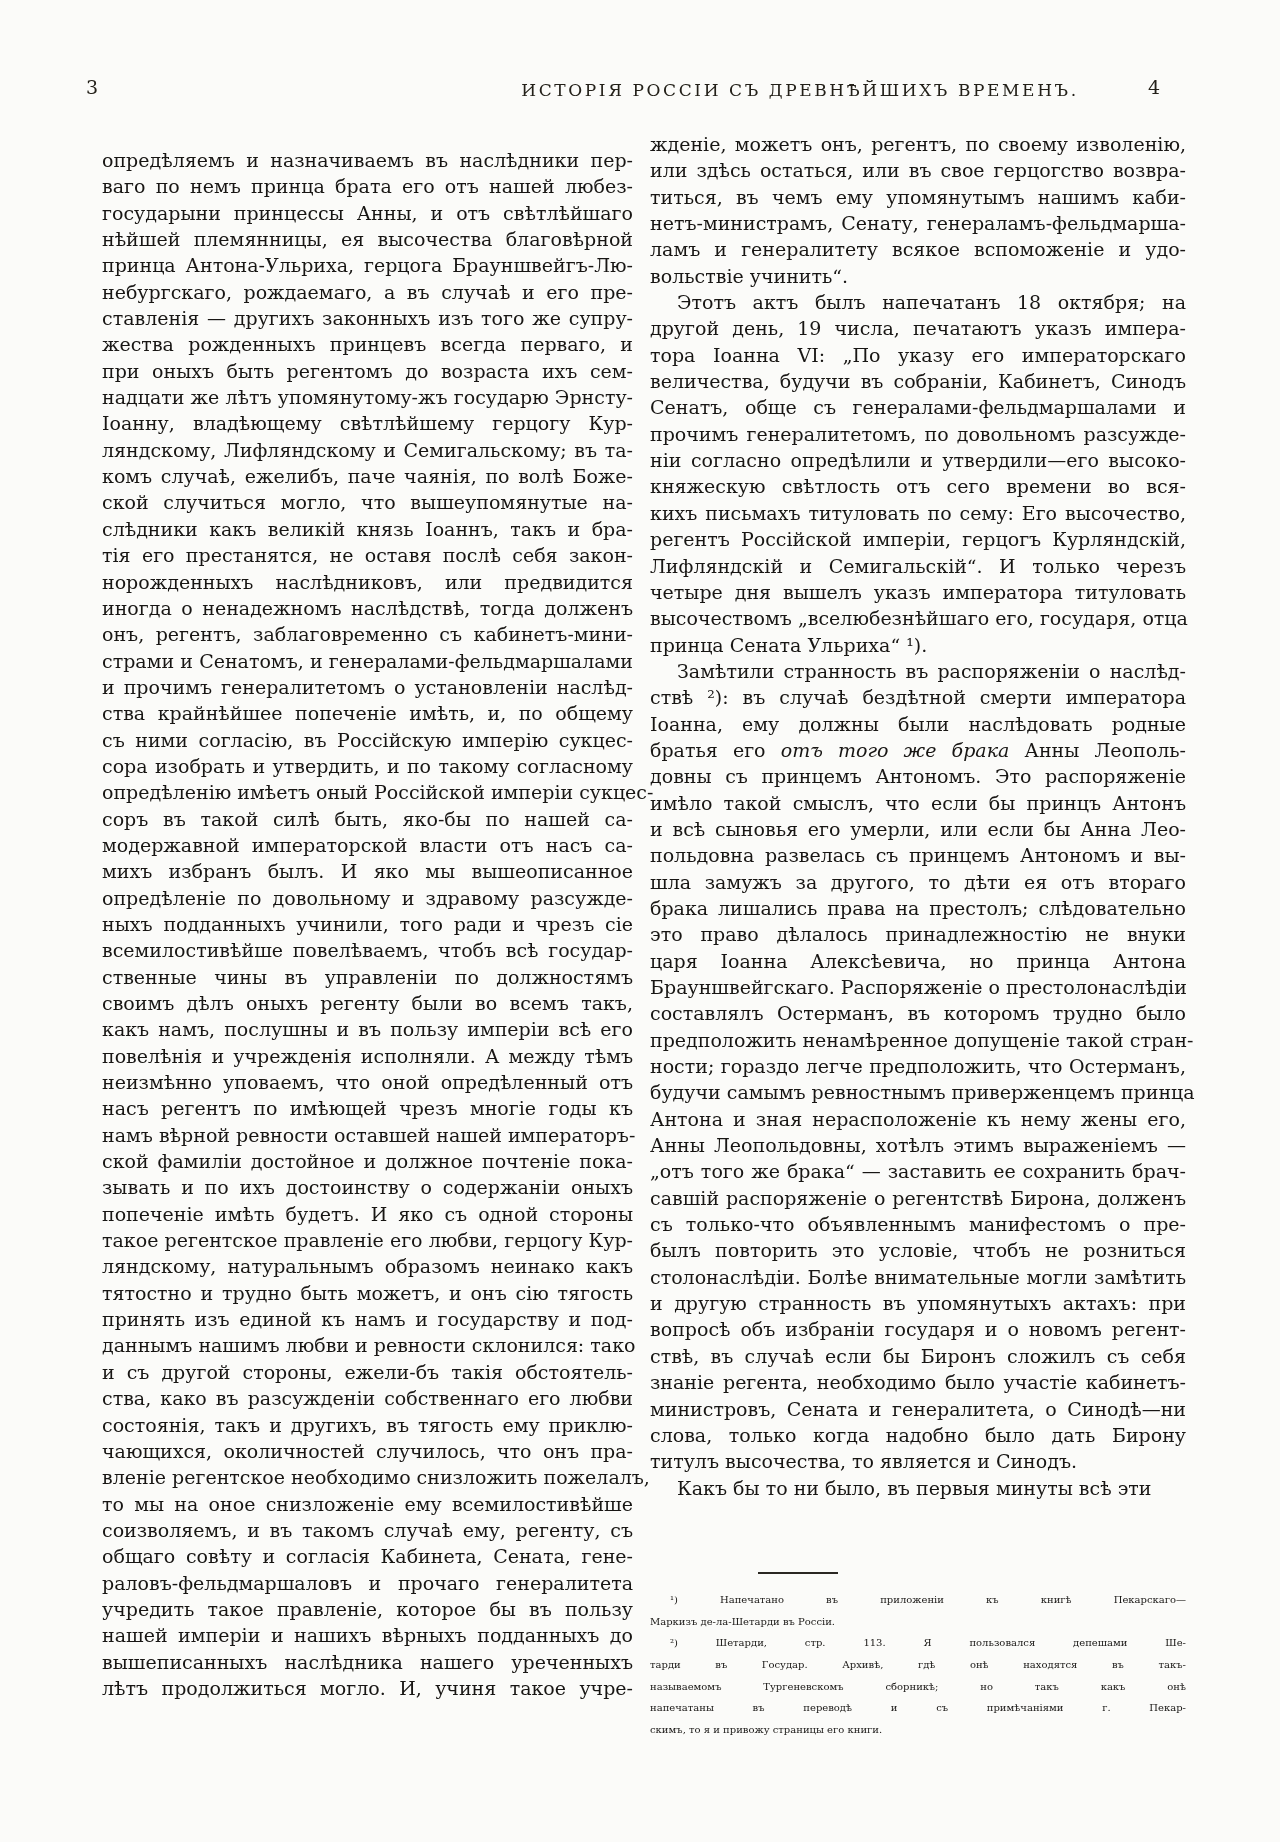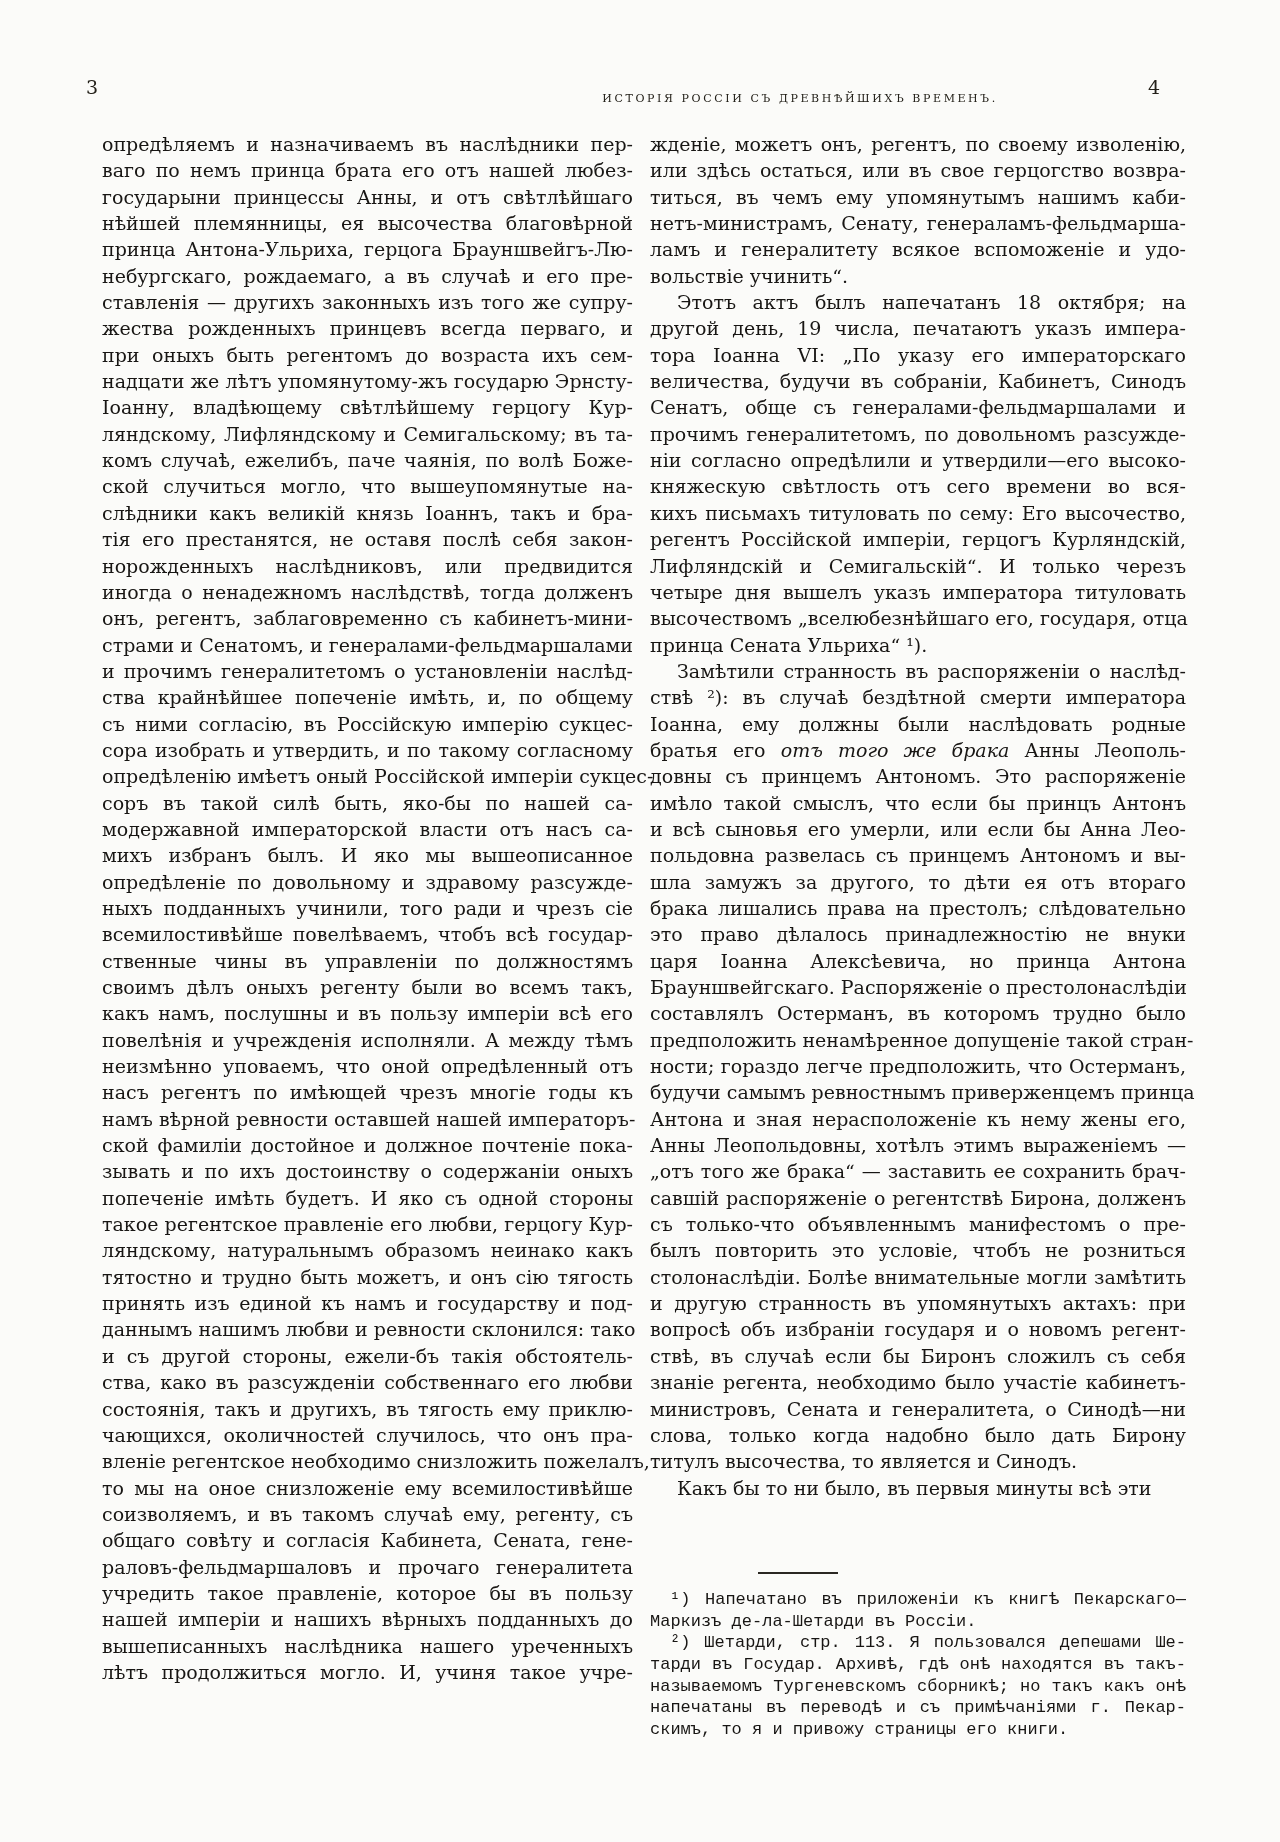--- a/index.html
+++ b/index.html
@@ -6,41 +6,41 @@
   .page {
     position:relative; width:1280px; height:1842px;
     background:#fbfbf9; overflow:hidden;
     font-family:"DejaVu Serif", serif; color:#181614;
   }
   
   .pagenum { position:absolute; top:76px; font-size:19px; color:#232019; }
   .pagenum.left  { left:86px; }
   .pagenum.right { left:1148px; }
   .running-title {
-    position:absolute; top:92px; left:800px; transform:translateX(-50%);
-    font-size:11px; letter-spacing:2.6px; white-space:nowrap; color:#232019;
+    position:absolute; top:80px; left:800px; transform:translateX(-50%);
+    font-size:17px; letter-spacing:2.6px; white-space:nowrap; color:#232019;
   }
   
   .col { position:absolute; top:131px; }
-  .col.colL { left:102px;  width:531px; }
+  .col.colL { left:102px;  width:531px;margin-top:16px; }
   .col.colR { left:650px;  width:536px; }
   .tline {
     font-size:19px; line-height:26.35px; height:26.35px;
     text-align:justify; text-align-last:justify; white-space:nowrap;
   }
   .tline.end { text-align-last:left; }
   .tline.ind { padding-left:27px; }
   .tline em { }
   
   .fn-rule {
     position:absolute; left:758px; top:1572px; width:80px; height:0;
     border-top:2px solid #2a2722;
   }
   .footnotes { position:absolute; left:650px; top:1589px; width:536px; }
-  .footnotes .tline { font-size:17px; line-height:21.7px; height:21.7px;font-family:Liberation Mono, monospace; }
+  .footnotes .tline { font-size:10px; line-height:21.7px; height:21.7px; }
   .footnotes .tline.ind { padding-left:20px; }
 </style>
 </head>
 <body>
 
 <div class="page">
   <div class="pagenum left">3</div>
   <div class="running-title">ИСТОРІЯ РОССІИ СЪ ДРЕВНѢЙШИХЪ ВРЕМЕНЪ.</div>
   <div class="pagenum right">4</div>
 

